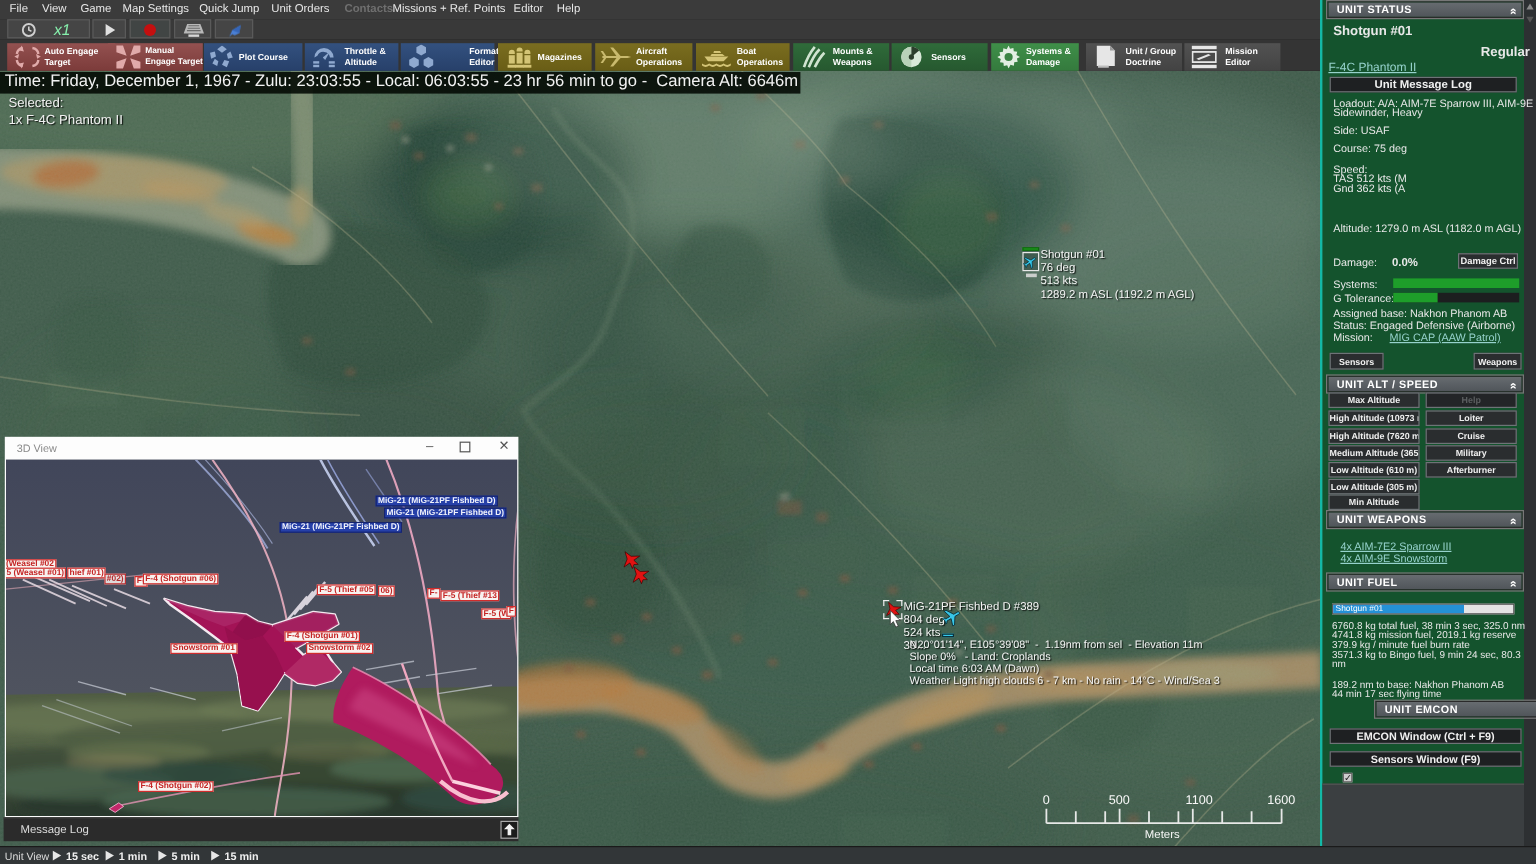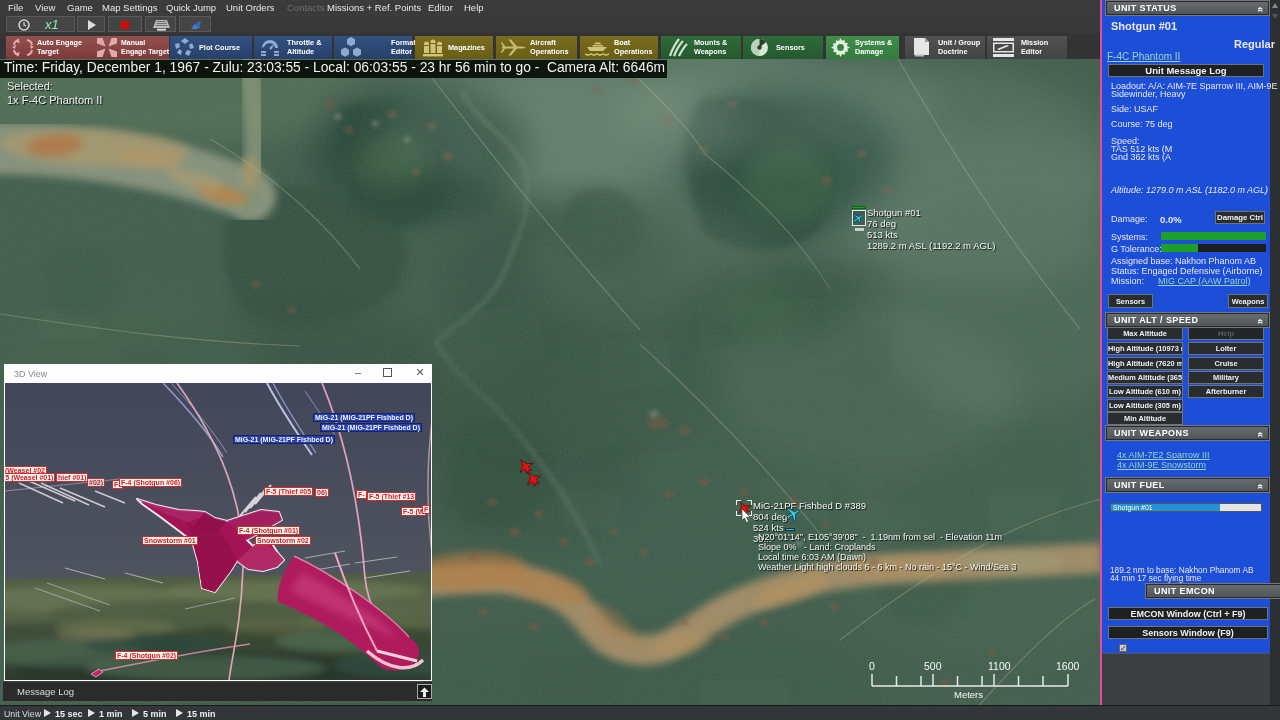--- a/index.html
+++ b/index.html
@@ -220,21 +220,21 @@
 </svg>
 </div>
 
 <div class="abs" id="menubar" style="left:0;top:0;width:1100px;height:16px;background:#3b3b3b;">
   <div class="abs txt" style="left:8px;top:2px;font-size:9.5px;">File</div>
   <div class="abs txt" style="left:35px;top:2px;font-size:9.5px;">View</div>
   <div class="abs txt" style="left:67px;top:2px;font-size:9.5px;">Game</div>
   <div class="abs txt" style="left:102px;top:2px;font-size:9.5px;">Map Settings</div>
   <div class="abs txt" style="left:166px;top:2px;font-size:9.5px;">Quick Jump</div>
   <div class="abs txt" style="left:226px;top:2px;font-size:9.5px;">Unit Orders</div>
-  <div class="abs" style="left:287px;top:2px;font-size:9.5px;color:#6f6f6f;">Contacts</div>
+  <div class="abs" style="left:287px;top:2px;font-size:9.5px;color:#6f6f6f;font-weight:bold;">Contacts</div>
   <div class="abs txt" style="left:327px;top:2px;font-size:9.5px;">Missions + Ref. Points</div>
   <div class="abs txt" style="left:428px;top:2px;font-size:9.5px;">Editor</div>
   <div class="abs txt" style="left:464px;top:2px;font-size:9.5px;">Help</div>
 </div>
 
 <div class="abs" id="row2" style="left:0;top:16px;width:1100px;height:17px;background:#393939;">
   <div class="abs" style="left:6px;top:0;width:69px;height:16px;background:#454545;border:1px solid #5a5a5a;">
     <svg class="abs" style="left:11px;top:2px;" width="12" height="12" viewBox="0 0 12 12">
         <circle cx="6" cy="6" r="5" fill="none" stroke="#cfcfcf" stroke-width="1.6"></circle>
         <path d="M6 3v3l2.2 1" stroke="#cfcfcf" stroke-width="1.3" fill="none"></path>
@@ -469,53 +469,53 @@
 <div class="mlab" style="left:753px;top:511px;">804 deg</div>
 <div class="mlab" style="left:753px;top:522px;">524 kts</div>
 <div class="mlab" style="left:753px;top:533px;">39...</div>
 <svg class="abs" style="left:784px;top:506px;" width="19" height="16" viewBox="0 0 22 18">
     <path d="M19 13v-2l-7-4.5V2.2A1.2 1.2 0 0 0 10.8 1 1.2 1.2 0 0 0 9.6 2.2V6.5l-7 4.5v2l7-2.2v4.5l-1.8 1.3v1.2l3-0.8 3 0.8v-1.2L12 15.3v-4.5z" fill="#38c6e8" stroke="#0a323c" stroke-width="0.8" transform="rotate(60 11 9)"></path>
   </svg>
 <div class="abs" style="left:785px;top:528px;width:10px;height:3px;background:#35c8ea;border:1px solid #0a323c;"></div>
 <div class="mlab" style="left:758px;top:532px;font-size:9px;">N20°01'14", E105°39'08" &nbsp;-&nbsp; 1.19nm from sel &nbsp;- Elevation 11m</div>
 <div class="mlab" style="left:758px;top:542px;font-size:9px;">Slope 0% &nbsp; - Land: Croplands</div>
 <div class="mlab" style="left:758px;top:552px;font-size:9px;">Local time 6:03 AM (Dawn)</div>
-<div class="mlab" style="left:758px;top:562px;font-size:9px;">Weather Light high clouds 6 - 6 km - No rain - 15°C - Wind/Sea 3</div>
+<div class="mlab" style="left:758px;top:562px;font-size:9px;">Weather Light high clouds 6 - 7 km - No rain - 14°C - Wind/Sea 3</div>
 
 <svg class="abs" style="left:862px;top:658px;" width="220" height="44" viewBox="0 0 220 44">
   <g stroke="#f0f0f0" stroke-width="1.5" fill="none" opacity="0.95">
     <path d="M10 28 L10 16 M34.5 28 L34.5 18 M59 28 L59 18 M71 28 L71 16 M95.5 28 L95.5 18 M120 28 L120 18 M132 28 L132 16 M156.5 28 L156.5 18 M181 28 L181 18 M206 28 L206 16"></path>
     <path d="M10 28 L206 28"></path>
   </g>
   <g fill="#f8f8f8" font-family="Liberation Sans, sans-serif" font-size="10.5">
     <text x="7" y="12">0</text>
       <text x="62" y="12">500</text>
       <text x="126" y="12">1100</text>
       <text x="194" y="12">1600</text>
     <text x="92" y="40" font-size="9.5">Meters</text>
   </g>
 </svg>
 
-<div class="abs" id="rpanel" style="left:1100px;top:0;width:180px;height:720px;background:#1d4ed8;border-left:2px solid #ec4899;font-size:9px;color:#e8e8e8;">
+<div class="abs" id="rpanel" style="left:1100px;top:0;width:180px;height:720px;background:#14532d;border-left:2px solid #14b8a6;font-size:9px;color:#e8e8e8;">
 
   <div class="abs" style="left:168px;top:0;width:10px;height:705px;background:#2d3032;">
     <div class="abs" style="left:2px;top:3px;width:0;height:0;border-bottom:5px solid #8a8a8a;border-left:3.5px solid transparent;border-right:3.5px solid transparent;"></div>
     <div class="abs" style="left:2px;top:14px;width:0;height:0;border-top:5px solid #555;border-left:3.5px solid transparent;border-right:3.5px solid transparent;"></div>
   </div>
 
   <div class="abs phead" style="left:4px;top:1px;width:163px;">UNIT STATUS<span class="chev">«</span></div>
   <div class="abs" style="left:9px;top:20px;font-size:11px;font-weight:bold;">Shotgun #01</div>
   <div class="abs" style="left:132px;top:38px;font-size:11px;font-weight:bold;">Regular</div>
   <div class="abs lnk" style="left:5px;top:51px;font-size:10px;">F-4C Phantom II</div>
   <div class="abs pbtn" style="left:6px;top:64px;width:156px;height:13px;background:#1e2022;line-height:12px;font-size:9.5px;">Unit Message Log</div>
   <div class="abs" style="left:9px;top:83px;line-height:7.5px;white-space:nowrap;">Loadout: A/A: AIM-7E Sparrow III, AIM-9E<br>Sidewinder, Heavy</div>
   <div class="abs" style="left:9px;top:104px;">Side: USAF</div>
   <div class="abs" style="left:9px;top:119px;">Course: 75 deg</div>
   <div class="abs" style="left:9px;top:137px;line-height:8px;">Speed:<br>TAS 512 kts (M<br>Gnd 362 kts (A</div>
-  <div class="abs" style="left:9px;top:185px;font-style:italic;">Altitude: 1279.0 m ASL (1182.0 m AGL)</div>
+  <div class="abs" style="left:9px;top:185px;">Altitude: 1279.0 m ASL (1182.0 m AGL)</div>
   <div class="abs" style="left:9px;top:214px;">Damage:</div>
   <div class="abs" style="left:58px;top:214px;font-weight:bold;font-size:9.5px;">0.0%</div>
   <div class="abs pbtn" style="left:113px;top:211px;width:50px;height:13px;background:#2a2d2f;line-height:12px;font-size:7.8px;">Damage Ctrl</div>
   <div class="abs" style="left:9px;top:232px;">Systems:</div>
   <div class="abs" style="left:59px;top:232px;width:105px;height:8px;background:#15461c;">
       <div style="width:100%;height:100%;background:#1e9e2a;"></div>
     </div>
   <div class="abs" style="left:9px;top:244px;">G Tolerance:</div>
   <div class="abs" style="left:59px;top:244px;width:105px;height:8px;background:#1c1e1f;">
       <div style="width:37px;height:100%;background:#1e9e2a;"></div>
@@ -543,20 +543,21 @@
 
   <div class="abs phead" style="left:4px;top:426px;width:163px;">UNIT WEAPONS<span class="chev">«</span></div>
   <div class="abs lnk" style="left:15px;top:450px;">4x AIM-7E2 Sparrow III</div>
   <div class="abs lnk" style="left:15px;top:460px;">4x AIM-9E Snowstorm</div>
 
   <div class="abs phead" style="left:4px;top:478px;width:163px;">UNIT FUEL<span class="chev">«</span></div>
   <div class="abs" style="left:8px;top:503px;width:152px;height:9px;background:#e4e4e4;border:1px solid #555;">
     <div class="abs" style="left:0;top:0;width:109px;height:7px;background:#2491d6;"></div>
     <div class="abs" style="left:2px;top:0px;font-size:7px;color:#fff;line-height:7px;">Shotgun #01</div>
   </div>
+  <div class="abs" style="left:8px;top:517px;width:162px;font-size:8.3px;line-height:8.1px;white-space:nowrap;">6760.8 kg total fuel, 38 min 3 sec, 325.0 nm<br>4741.8 kg mission fuel, 2019.1 kg reserve<br>379.9 kg / minute fuel burn rate<br>3571.3 kg to Bingo fuel, 9 min 24 sec, 80.3<br>nm</div>
   <div class="abs" style="left:8px;top:566px;line-height:8.1px;font-size:8.3px;white-space:nowrap;">189.2 nm to base: Nakhon Phanom AB<br>44 min 17 sec flying time</div>
 
   <div class="abs phead" style="left:4px;top:584px;width:163px;margin-left:40px;">UNIT EMCON<span class="chev">«</span></div>
   <div class="abs pbtn" style="left:6px;top:607px;width:160px;height:13px;background:#1e2022;line-height:12px;font-size:9px;">EMCON Window (Ctrl + F9)</div>
   <div class="abs pbtn" style="left:6px;top:626px;width:160px;height:13px;background:#1e2022;line-height:12px;font-size:9px;">Sensors Window (F9)</div>
   <div class="abs" style="left:17px;top:644px;width:8px;height:8px;background:#ccc;border:1px solid #666;font-size:8px;line-height:8px;color:#222;">✓</div>
   <div class="abs" style="left:31px;top:644px;font-size:9.5px;margin-top:12px;">Inherit from Parent</div>
   <div class="abs" style="left:0px;top:653px;width:168px;height:52px;background:#3b3f41;border-top:1px solid #555;"></div>
 </div>
 

